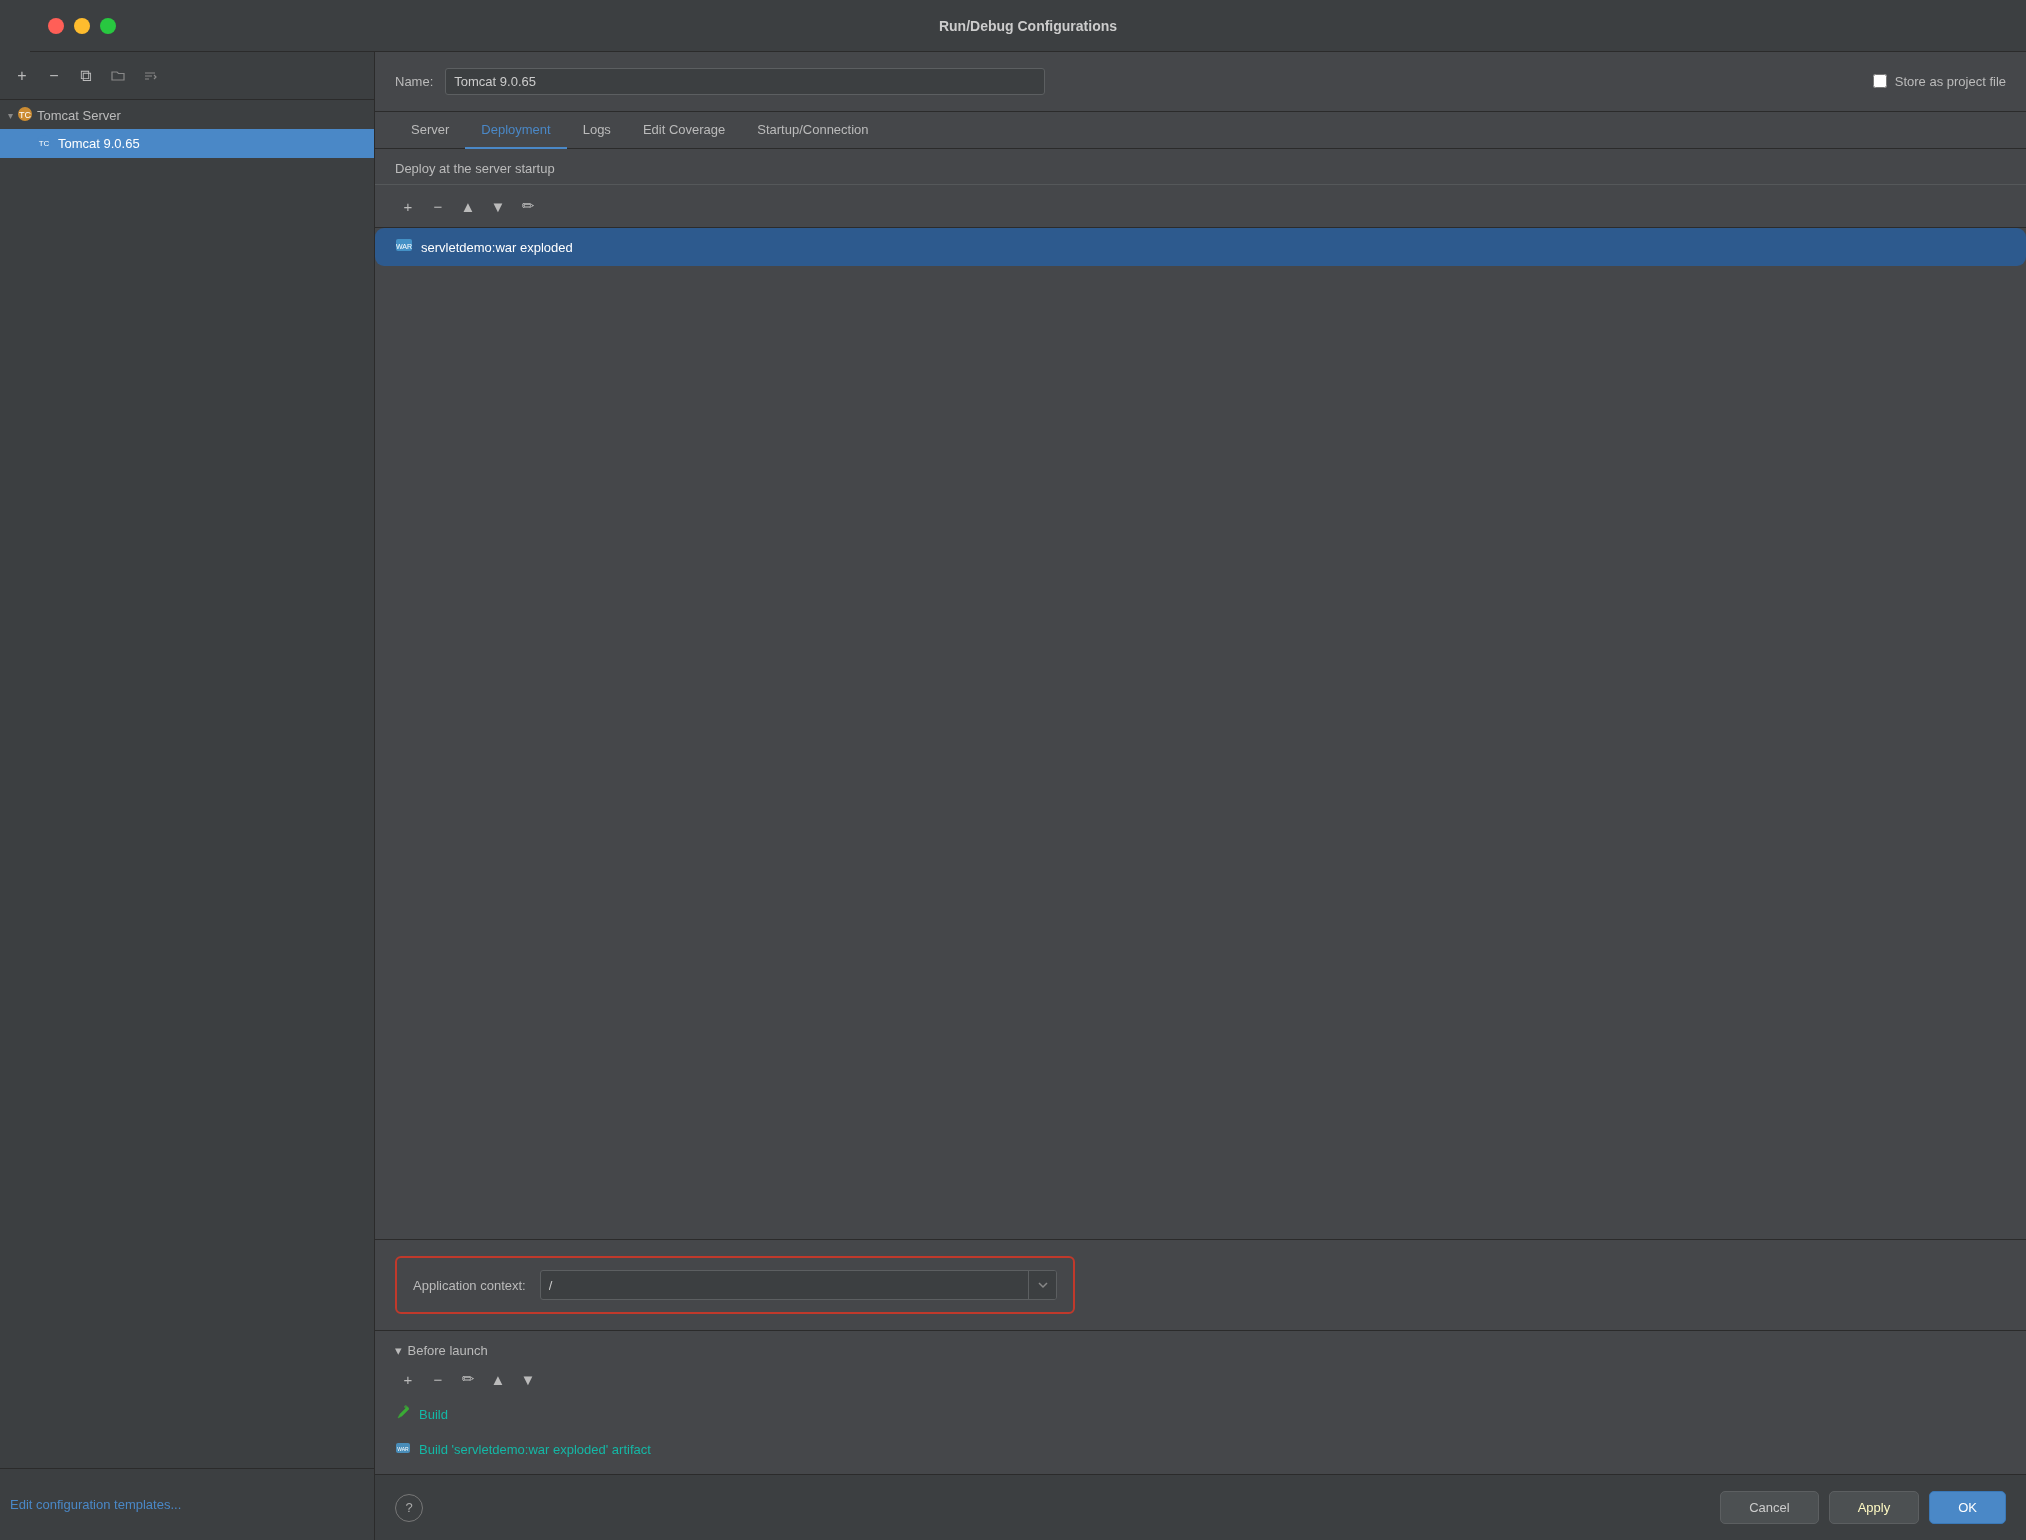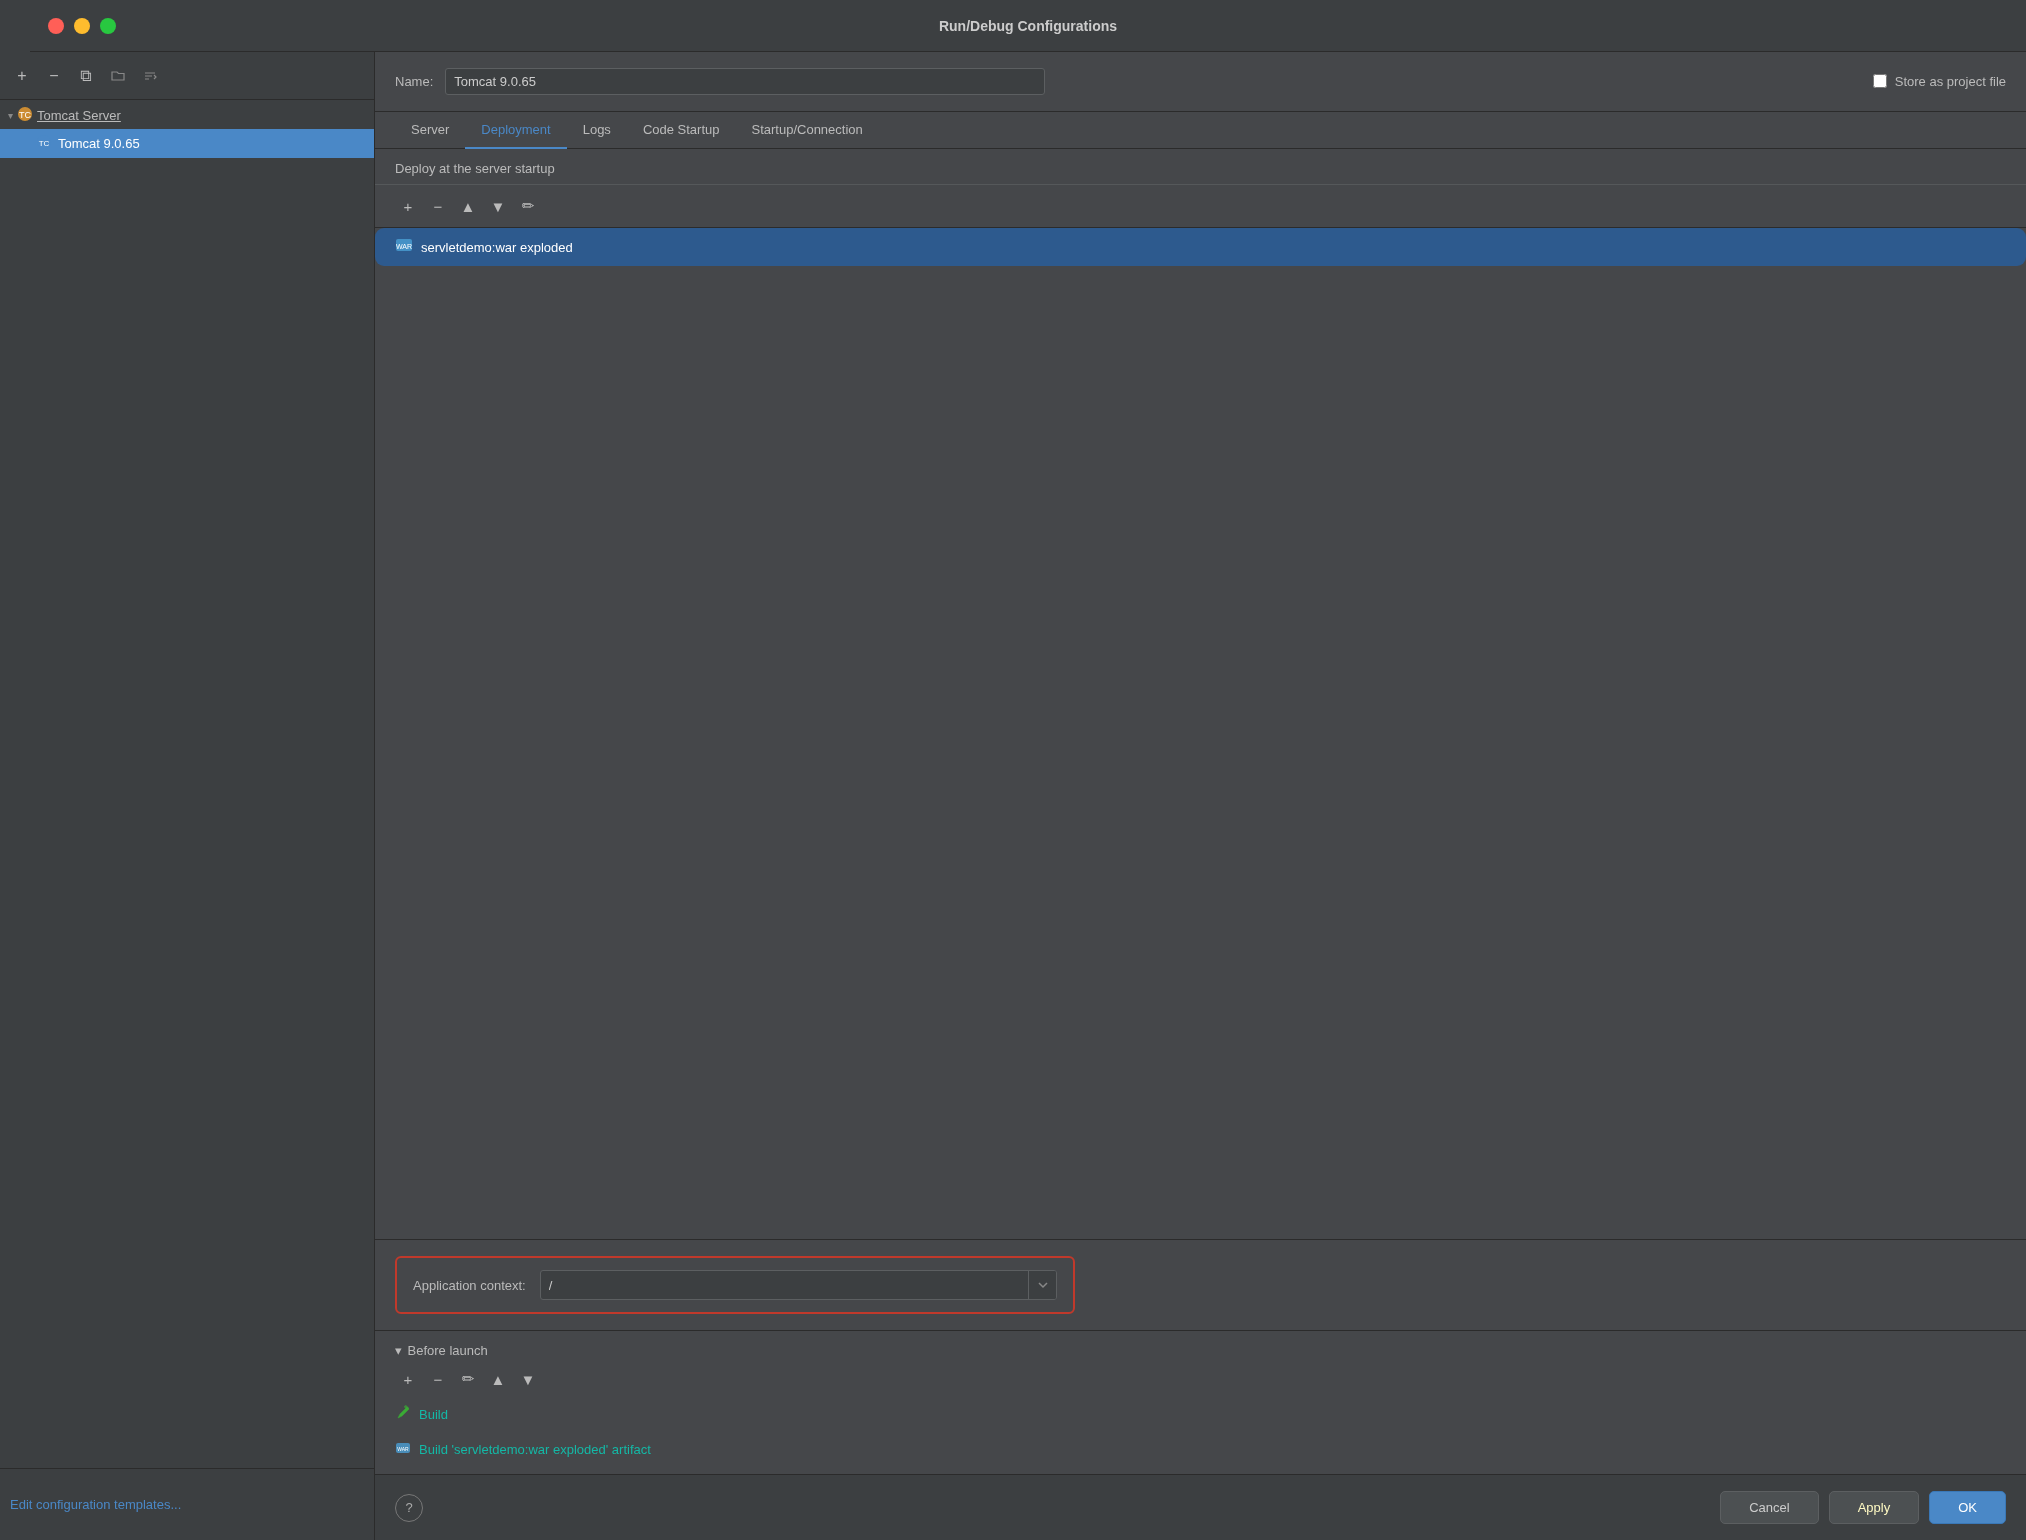--- a/index.html
+++ b/index.html
@@ -96,21 +96,21 @@
     }
     .sidebar-group-header {
       display: flex;
       align-items: center;
       padding: 4px 8px;
       gap: 4px;
       cursor: pointer;
     }
     .chevron { font-size: 10px; color: #888; }
     .group-icon { font-size: 14px; }
-    .group-label { font-size: 13px; color: #bbbbbb; text-decoration: underline; }
+    .group-label { font-size: 13px; color: #bbbbbb; }
     .sidebar-item {
       display: flex;
       align-items: center;
       padding: 5px 8px 5px 36px;
       gap: 6px;
       cursor: pointer;
     }
     .sidebar-item.selected {
       background: #4a88c7;
       color: #ffffff;
@@ -457,21 +457,21 @@
       <div class="store-project-row">
         <input type="checkbox" class="store-checkbox" style="">
         <span class="store-label">Store as project file</span>
       </div>
     </div>
 
     <div class="tabs-row">
       <div class="tab">Server</div>
       <div class="tab active">Deployment</div>
       <div class="tab">Logs</div>
-      <div class="tab">Code Startup</div>
+      <div class="tab">Edit Coverage</div>
       <div class="tab">Startup/Connection</div>
     </div>
 
     <div class="tab-content">
 
       <div class="section-header">
         <span>Deploy at the server startup</span>
       </div>
 
       <div class="deploy-toolbar">

